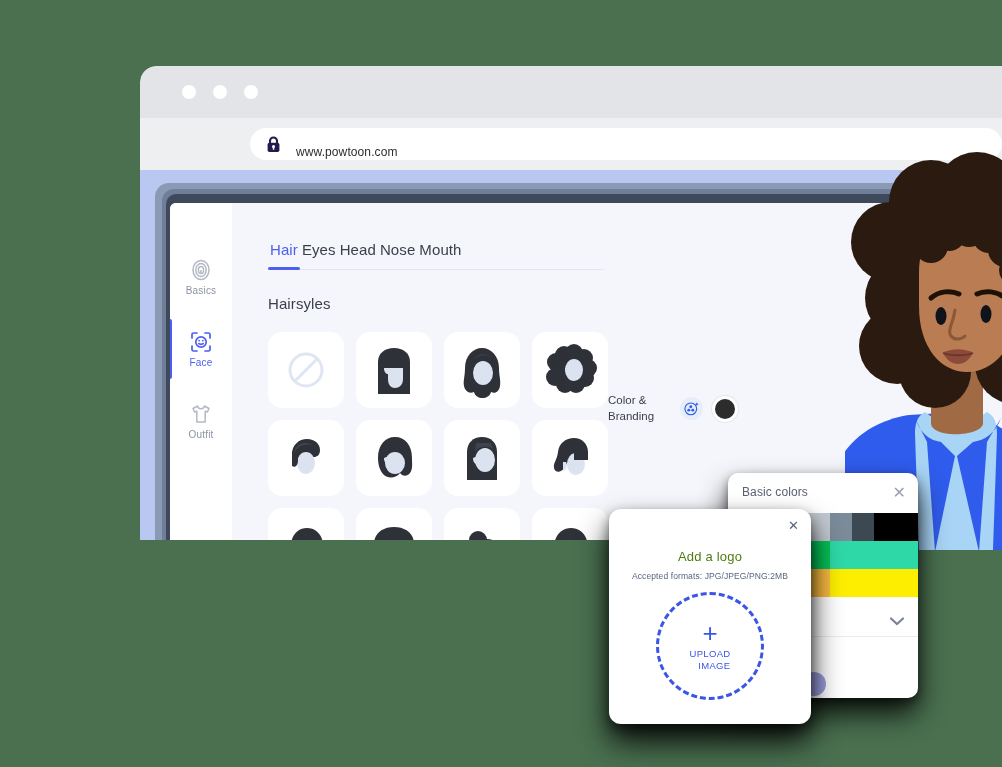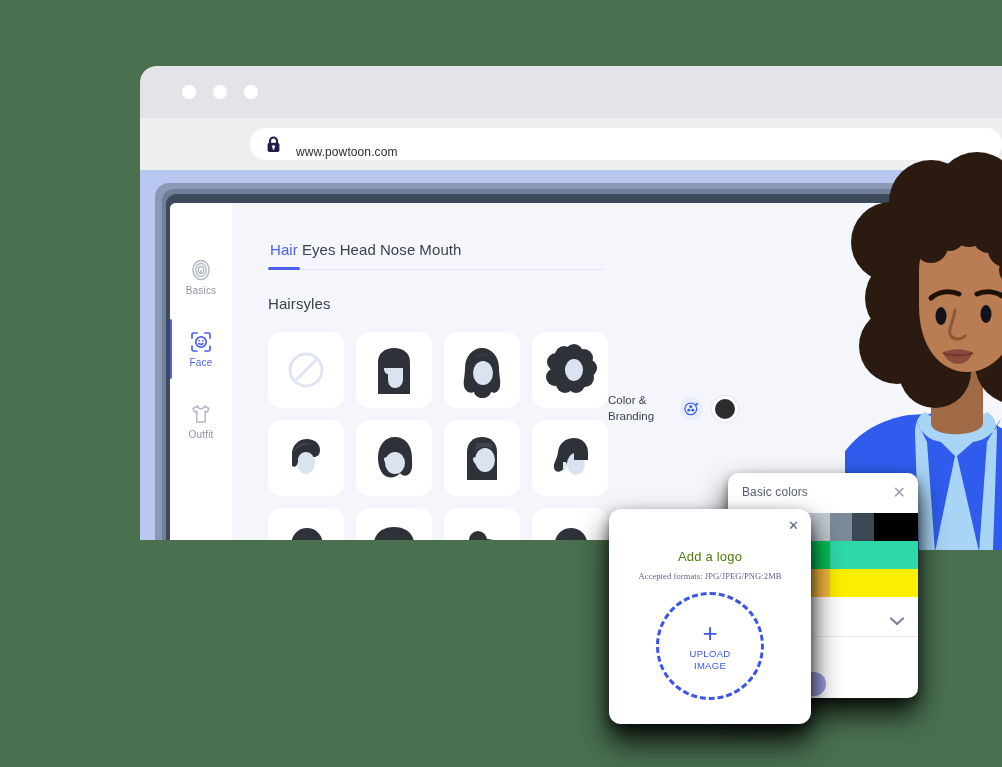--- a/index.html
+++ b/index.html
@@ -252,37 +252,37 @@
   #logo-close {
     position: absolute; right: 12px; top: 10px;
     font-size: 13px; color: #5a6582; cursor: pointer; line-height: 1;
   }
   #logo-title {
     margin-top: 30px; text-align: center;
     font-size: 13px; color: #4d7c0f; letter-spacing: .2px;
   }
   #logo-formats {
     margin-top: 7px; text-align: center;
-    font-size: 8.5px; color: #5a6582; letter-spacing: .1px; font-family: Liberation Serif, serif;
+    font-size: 8.5px; color: #5a6582; letter-spacing: .1px;
   }
   #upload-dropzone {
     margin: 11px auto 0 auto;
     width: 108px; height: 108px;
     border: 3px dashed #3b55e8;
     border-radius: 50%;
     display: flex; flex-direction: column;
     align-items: center; justify-content: center;
     cursor: pointer;
   }
   #upload-plus {
     font-size: 26px; color: #3b55e8; line-height: 1;
     font-weight: 400; margin-bottom: 2px;
   }
   #upload-label {
-    font-size: 9.5px; color: #3b55e8; text-align: center;
+    font-size: 9.5px; color: #3b55e8; text-align: right;
     line-height: 1.25; letter-spacing: .3px;
   }
 </style>
 </head>
 <body style="background: rgb(74, 112, 80);">
 
 <div id="browser-window">
 
   <div id="browser-titlebar">
     <span class="win-dot"></span>

